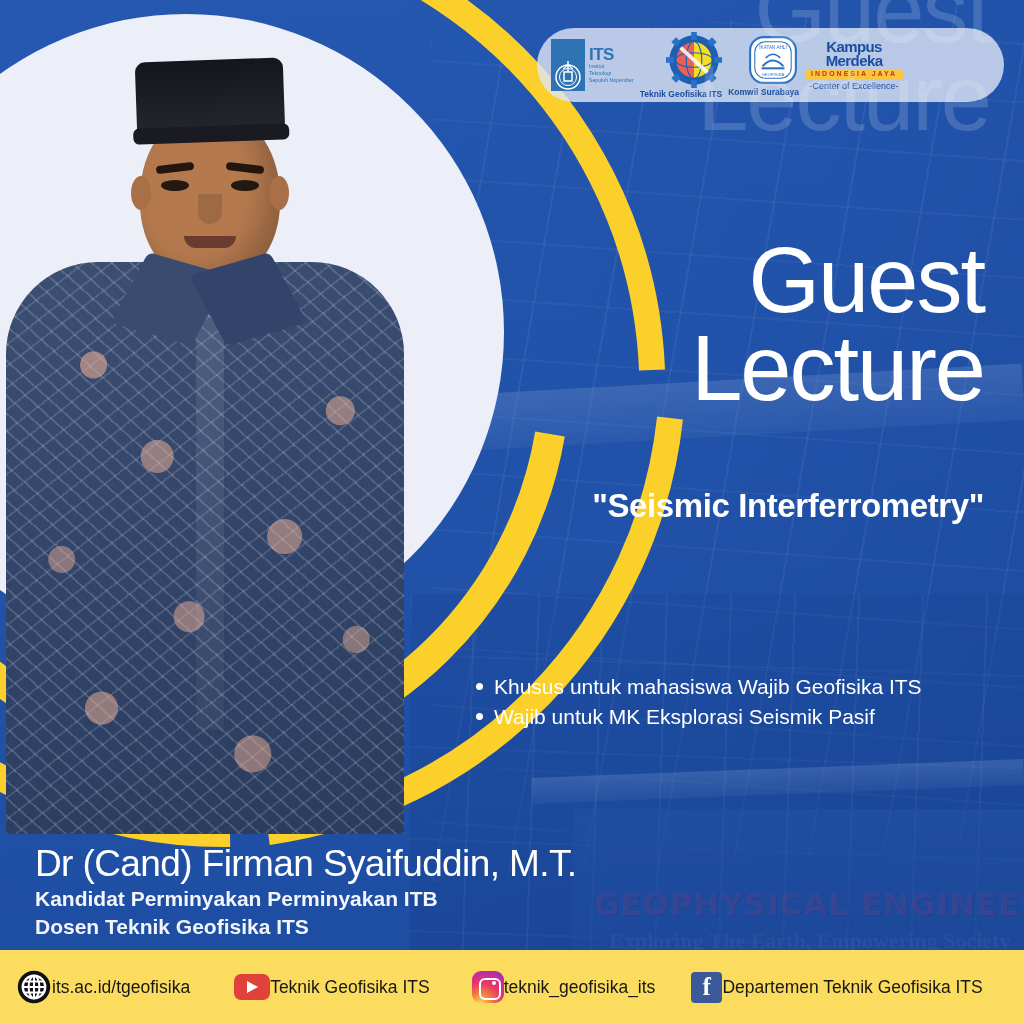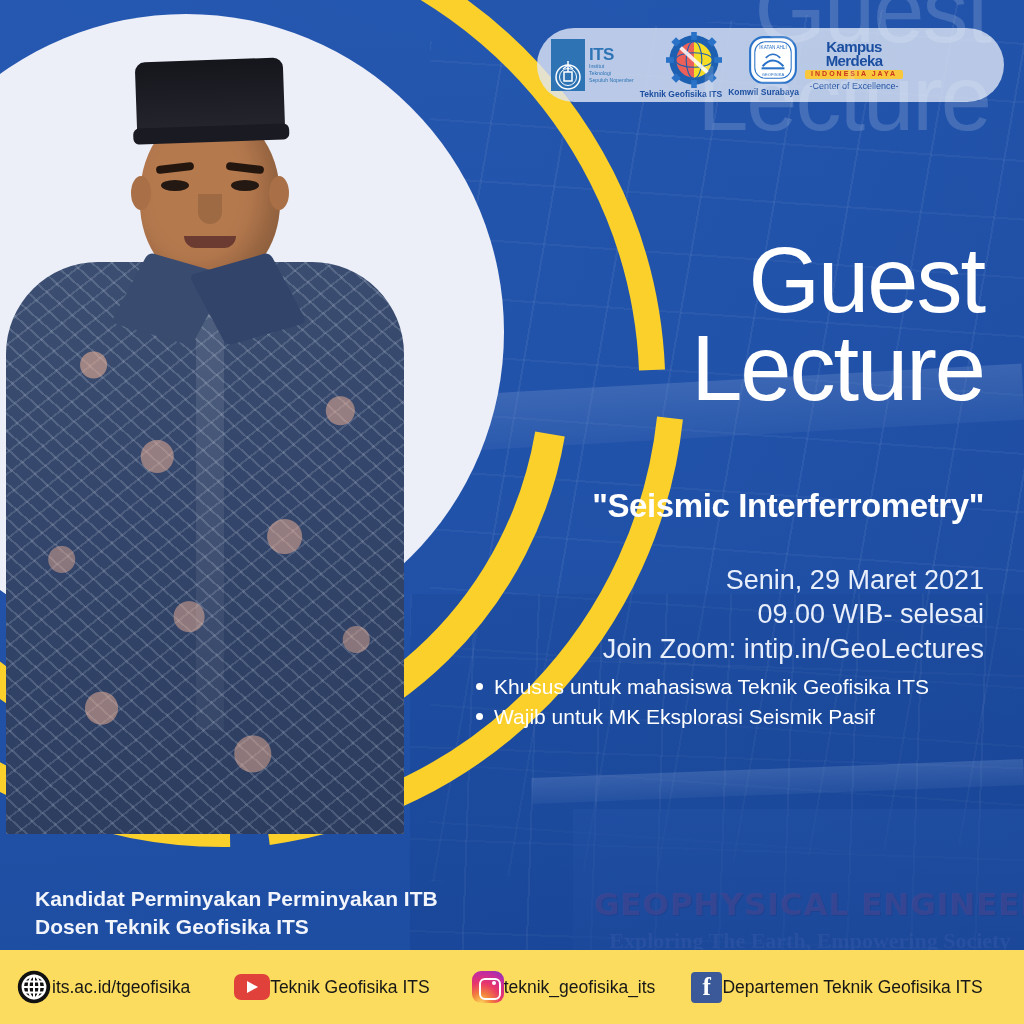--- a/index.html
+++ b/index.html
@@ -323,33 +323,29 @@
       <div>Lecture</div>
     </div>
 
     <div class="title-wrap">
       <div class="title-main">Guest</div>
       <div class="title-main">Lecture</div>
     </div>
 
     <div class="topic">"Seismic Interferrometry"</div>
 
-    <div class="when">
-      <div>Senin, 29 Maret 2021</div>
-      <div>09.00 WIB- selesai</div>
-      <div>Join Zoom: intip.in/GeoLectures</div>
-    </div>
 
     <ul class="notes">
-      <li>Khusus untuk mahasiswa Teknik Geofisika ITS</li>
+      <li>Khusus untuk mahasiswa Wajib Geofisika ITS</li>
       <li>Wajib untuk MK Eksplorasi Seismik Pasif</li>
     </ul>
   </div>
 
   <div class="speaker">
+    <div class="sp-name">Dr (Cand) Firman Syaifuddin, M.T.</div>
     <div class="sp-line">Kandidat Perminyakan Perminyakan ITB</div>
     <div class="sp-line">Dosen Teknik Geofisika ITS</div>
   </div>
 
   <div class="footer">
     <div class="f-item" style="margin-left:16px;">
       <svg class="ic ic-globe" viewBox="0 0 40 40" aria-hidden="true">
         <circle cx="20" cy="20" r="18" fill="#111"></circle>
         <circle cx="20" cy="20" r="12.5" fill="none" stroke="#fff" stroke-width="2.6"></circle>
         <ellipse cx="20" cy="20" rx="6" ry="12.5" fill="none" stroke="#fff" stroke-width="2.2"></ellipse>

